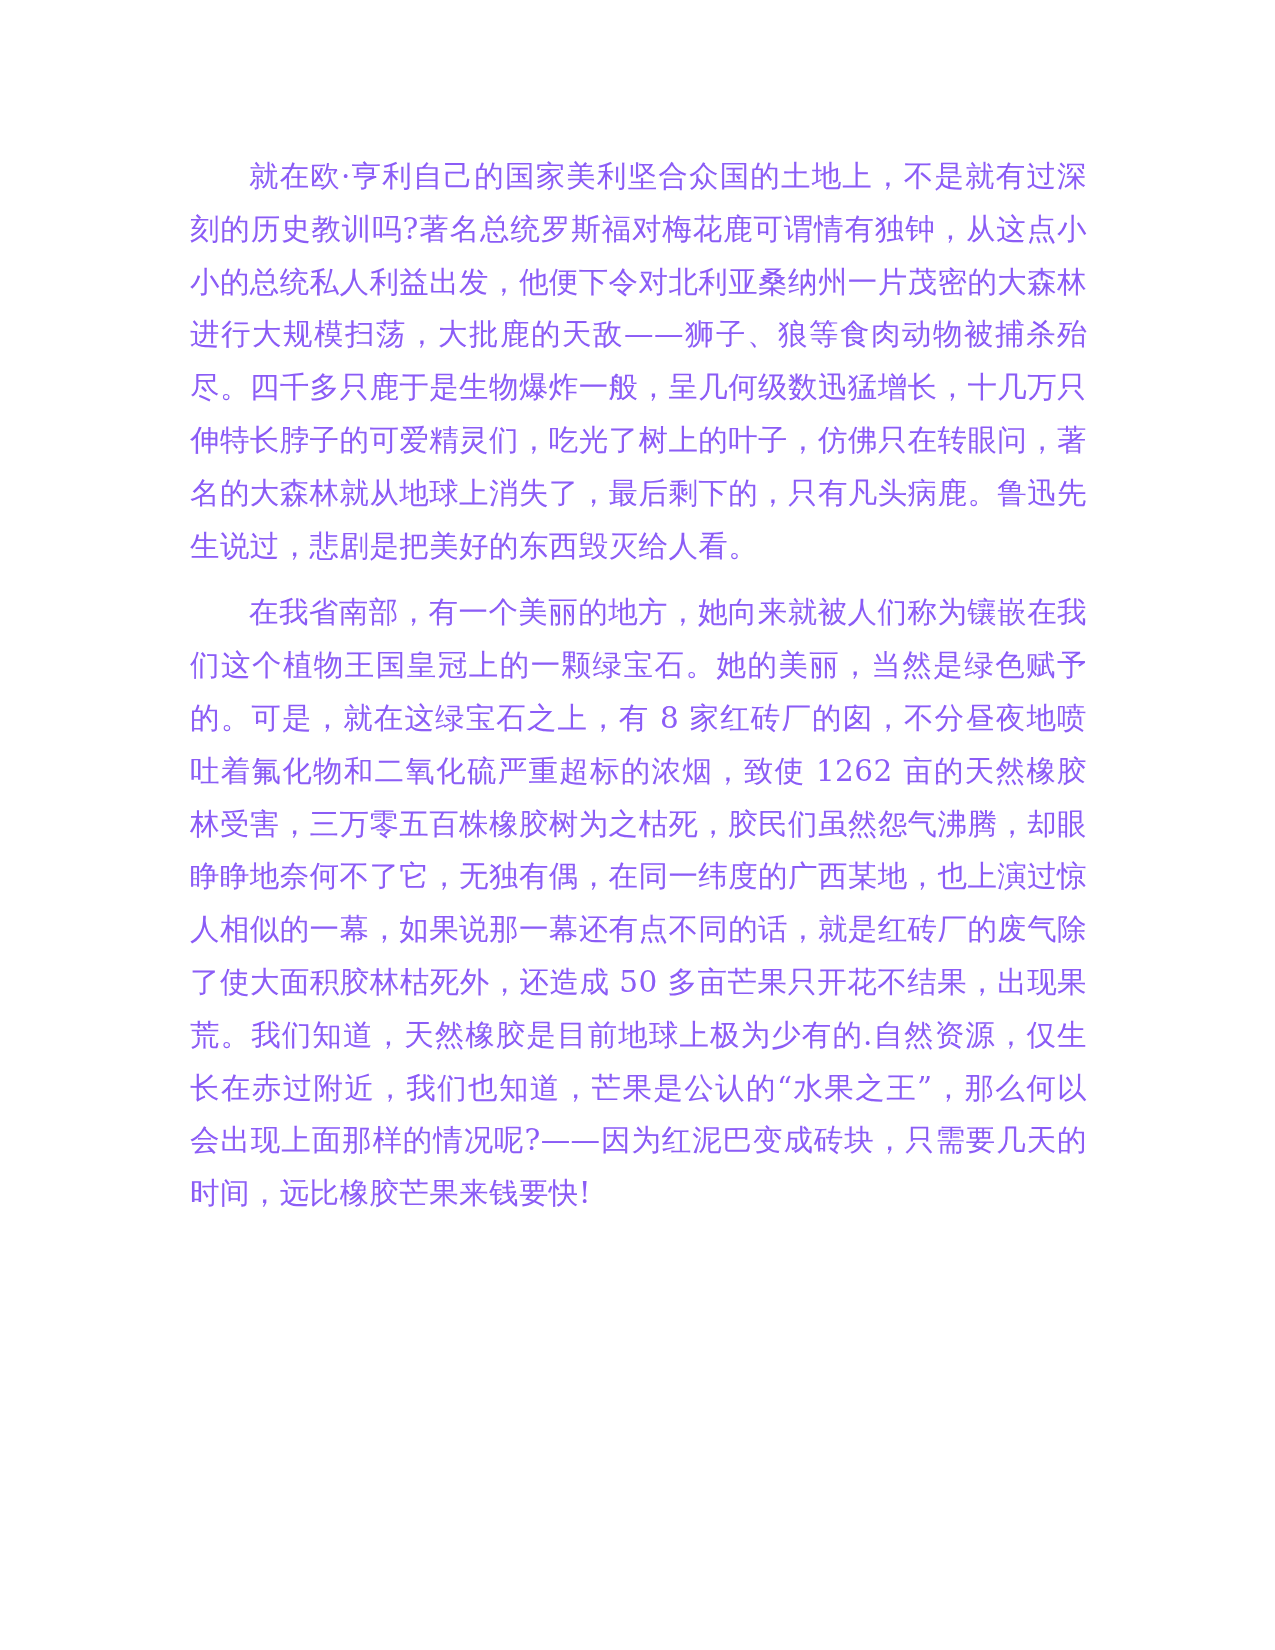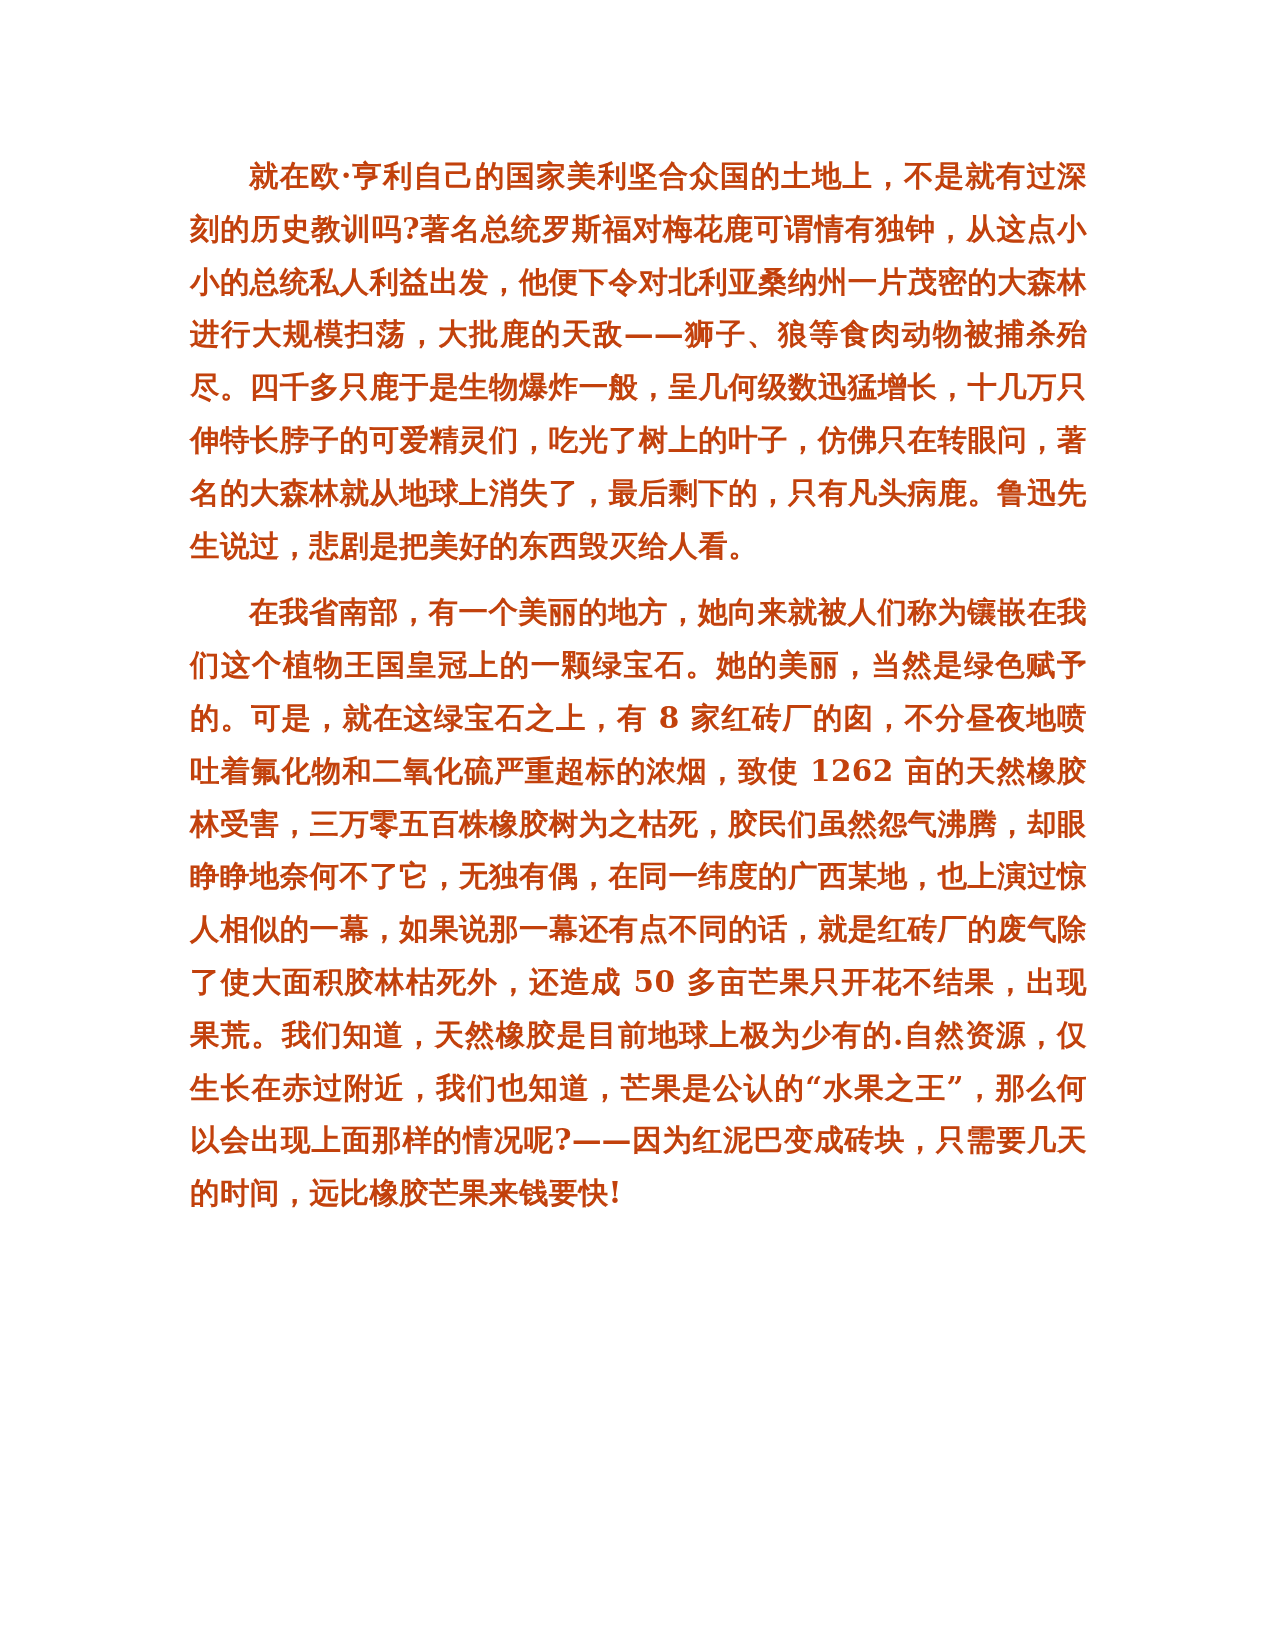--- a/index.html
+++ b/index.html
@@ -24,22 +24,22 @@
     display: block;
   }
   .para {
     margin: 0 8px 14px 0;
     font-size: 29.5px;
     line-height: 1.79;
     text-align: justify;
     text-justify: inter-ideograph;
     text-indent: 2em;
     letter-spacing: 0.4px;
-    color: #c2410c;
-    font-weight: 700;
+    color: #8b5cf6;
+    font-weight: 400;
   }
   .para:last-child {
     margin-bottom: 0;
   }
 </style>
 </head>
 <body>
 
 <div class="page">
   <div class="doc-body">

